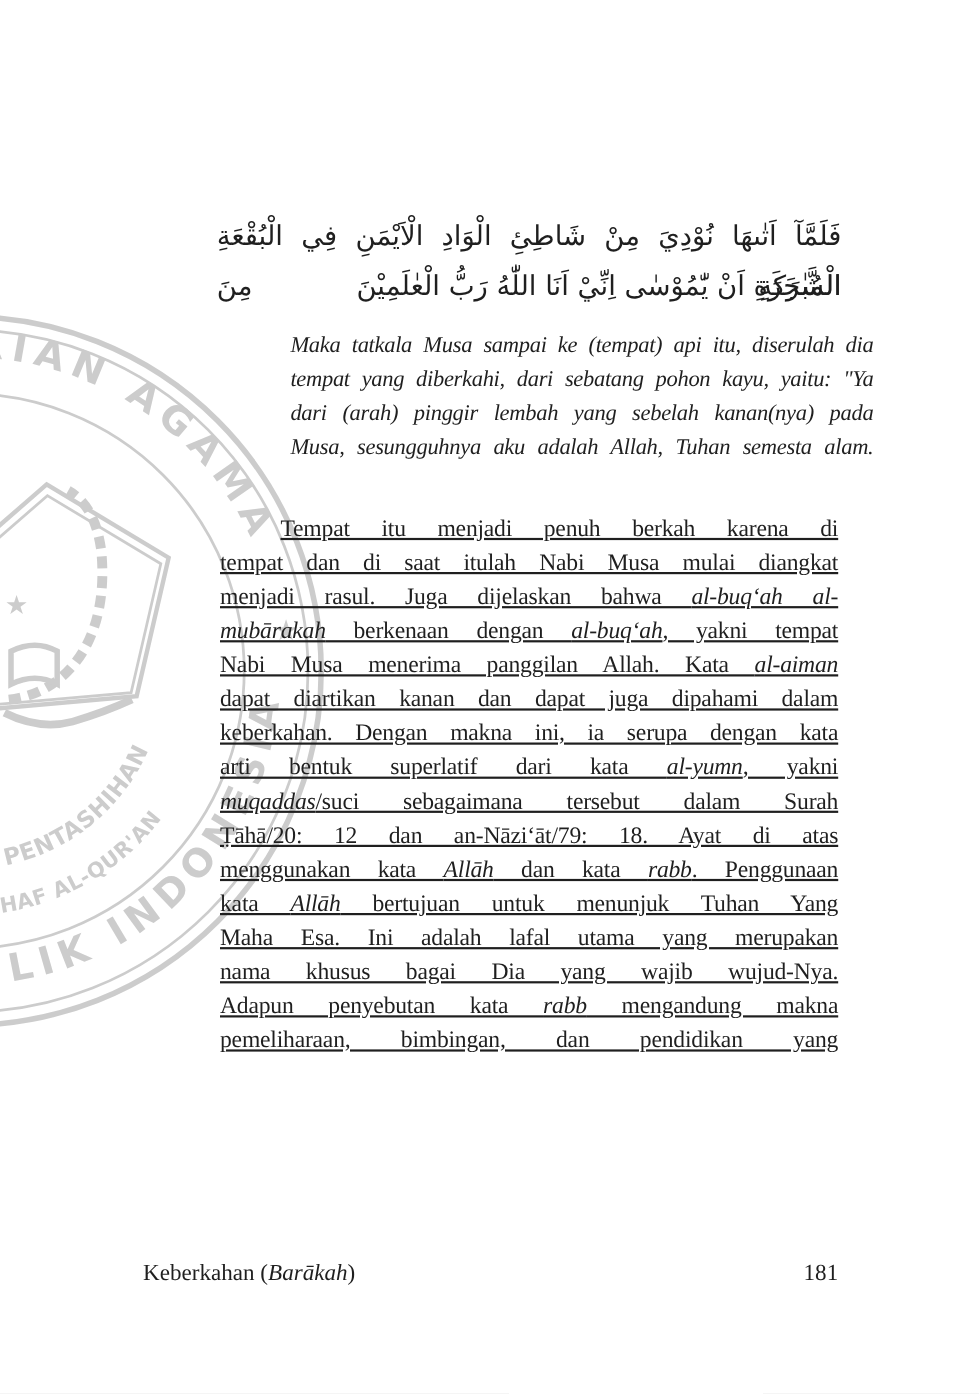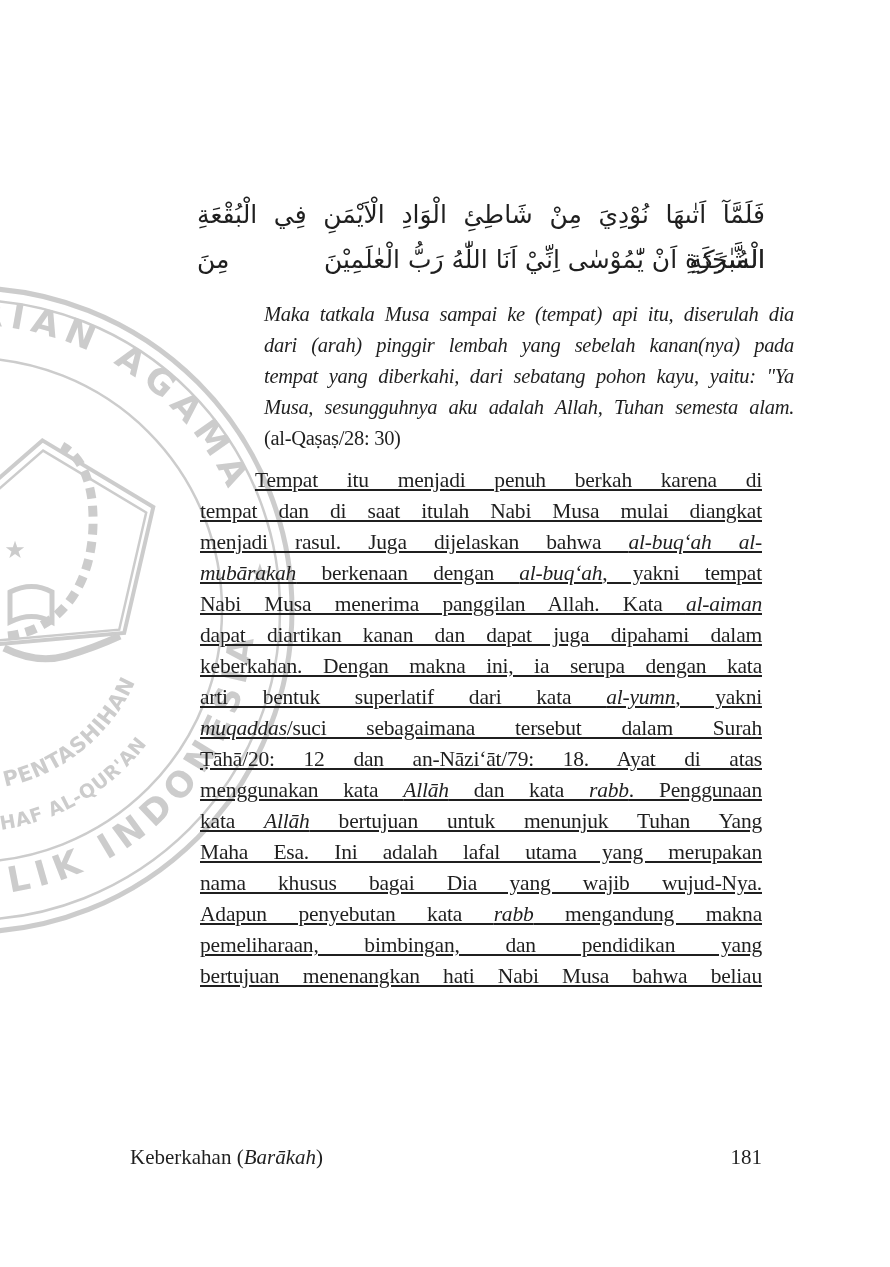--- a/index.html
+++ b/index.html
@@ -79,44 +79,42 @@
   </svg>
 
 
   <div class="block arabic" dir="rtl">
       <div class="line"><span>فَلَمَّآ اَتٰىهَا نُوْدِيَ مِنْ شَاطِئِ الْوَادِ الْاَيْمَنِ فِي الْبُقْعَةِ الْمُبٰرَكَةِ مِنَ</span></div>
       <div class="line last"><span>الشَّجَرَةِ اَنْ يّٰمُوْسٰى اِنِّيْ اَنَا اللّٰهُ رَبُّ الْعٰلَمِيْنَ</span></div>
     </div>
 
   <div class="block translation">
       <div class="line"><span>Maka tatkala Musa sampai ke (tempat) api itu, diserulah dia</span></div>
+      <div class="line"><span>tempat yang diberkahi, dari sebatang pohon kayu, yaitu: "Ya</span></div>
       <div class="line"><span>dari (arah) pinggir lembah yang sebelah kanan(nya) pada</span></div>
-      <div class="line"><span>tempat yang diberkahi, dari sebatang pohon kayu, yaitu: "Ya</span></div>
       <div class="line"><span>Musa, sesungguhnya aku adalah Allah, Tuhan semesta alam.</span></div>
-      <div class="line last"><span class="rm">(al-Qaṣaṣ/28: 30)</span></div>
     </div>
 
   <div class="block paragraph">
       <div class="line"><span>Tempat itu menjadi penuh berkah karena di</span></div>
       <div class="line"><span>tempat dan di saat itulah Nabi Musa mulai diangkat</span></div>
       <div class="line"><span>menjadi rasul. Juga dijelaskan bahwa </span><i>al-buq‘ah al-</i></div>
       <div class="line"><i>mubārakah</i><span> berkenaan dengan </span><i>al-buq‘ah</i><span>, yakni tempat</span></div>
       <div class="line"><span>Nabi Musa menerima panggilan Allah. Kata </span><i>al-aiman</i></div>
       <div class="line"><span>dapat diartikan kanan dan dapat juga dipahami dalam</span></div>
       <div class="line"><span>keberkahan. Dengan makna ini, ia serupa dengan kata</span></div>
       <div class="line"><span>arti bentuk superlatif dari kata </span><i>al-yumn</i><span>, yakni</span></div>
       <div class="line"><i>muqaddas</i><span>/suci sebagaimana tersebut dalam Surah</span></div>
       <div class="line"><span>Ṭāhā/20: 12 dan an-Nāzi‘āt/79: 18. Ayat di atas</span></div>
       <div class="line"><span>menggunakan kata </span><i>Allāh</i><span> dan kata </span><i>rabb</i><span>. Penggunaan</span></div>
       <div class="line"><span>kata </span><i>Allāh</i><span> bertujuan untuk menunjuk Tuhan Yang</span></div>
       <div class="line"><span>Maha Esa. Ini adalah lafal utama yang merupakan</span></div>
       <div class="line"><span>nama khusus bagai Dia yang wajib wujud-Nya.</span></div>
       <div class="line"><span>Adapun penyebutan kata </span><i>rabb</i><span> mengandung makna</span></div>
       <div class="line"><span>pemeliharaan, bimbingan, dan pendidikan yang</span></div>
-      <div class="line"><span>bertujuan menenangkan hati Nabi Musa bahwa beliau</span></div>
     </div>
 
   <div class="footer">
     <div class="footer-title">
         <div class="line last"><span>Keberkahan (</span><i>Barākah</i><span>)</span></div>
       </div>
     <div class="pagenum">181</div>
   </div>
 
 </div>

